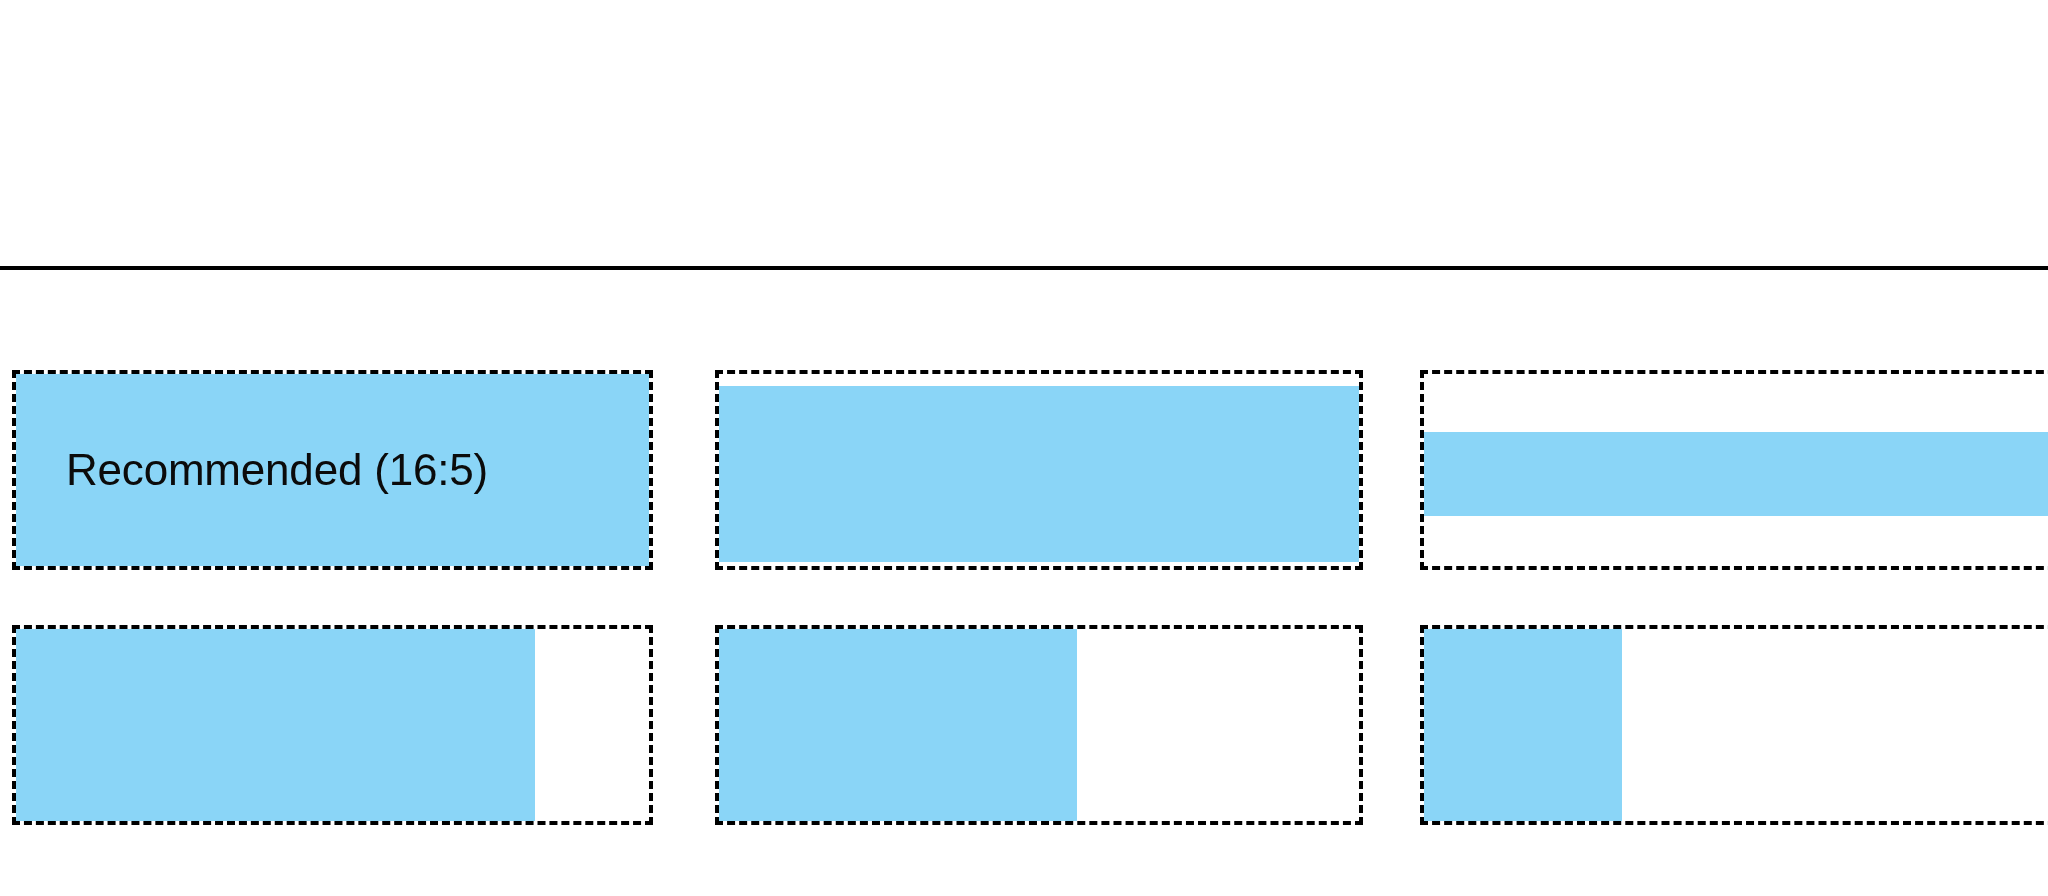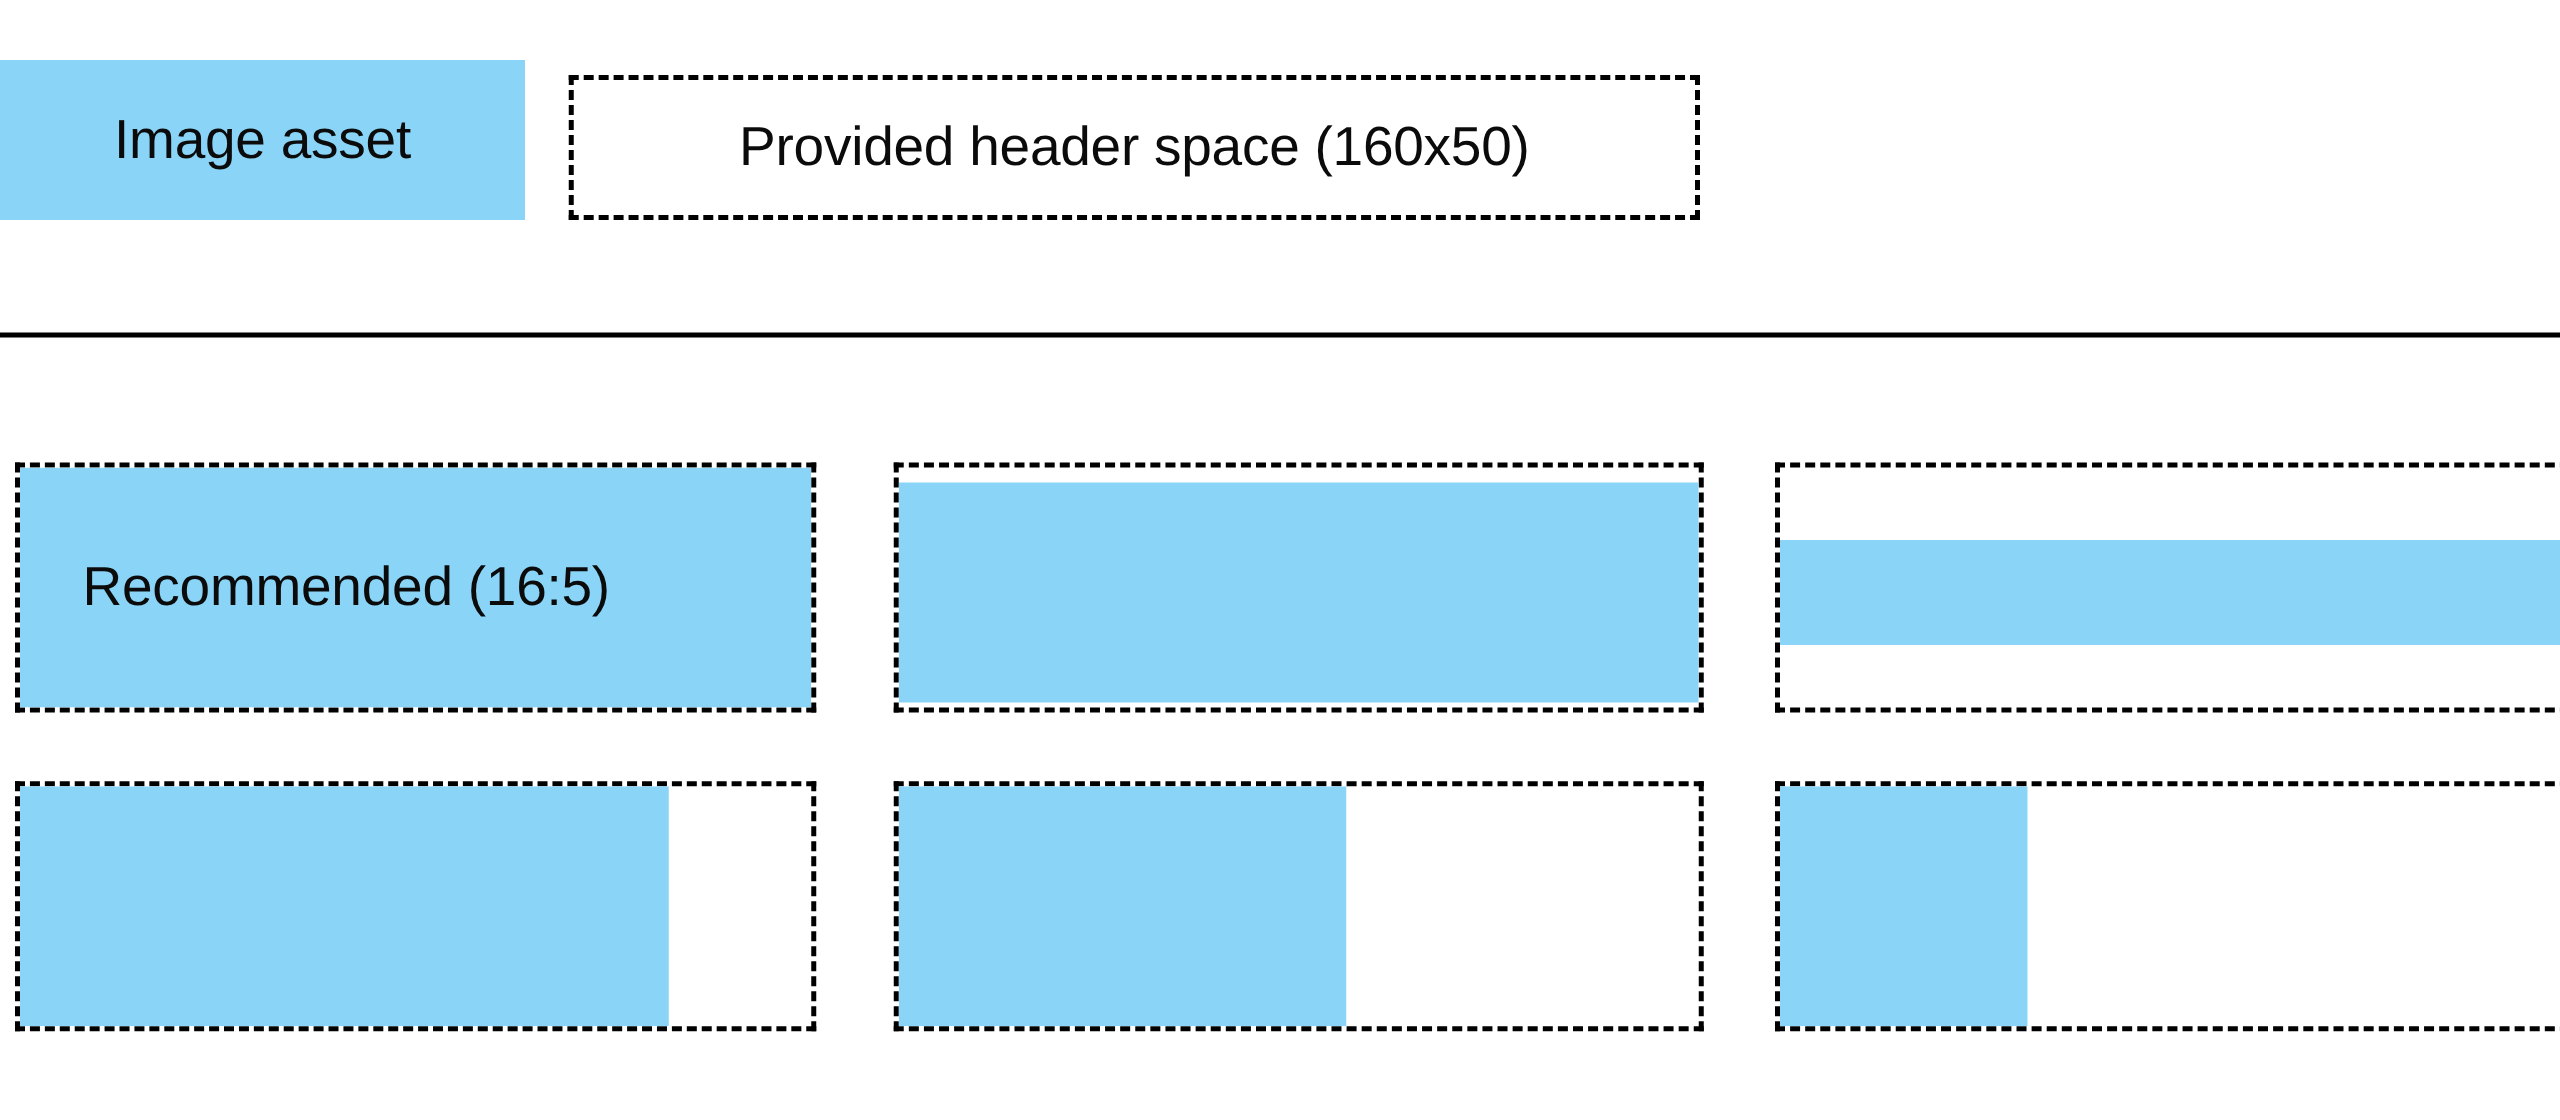--- a/index.html
+++ b/index.html
@@ -124,27 +124,21 @@
     color: #0b0b0b;
     white-space: nowrap;
     z-index: 2;
   }
 </style>
 </head>
 <body style="background: rgb(255, 255, 255);">
 
 <div id="header-band">
 
-  <div id="image-asset-swatch">
-    <span class="lbl">Image asset</span>
-  </div>
 
-  <div id="header-space-box">
-    <span class="lbl">Provided header space (160x50)</span>
-  </div>
 
   <div id="header-divider"></div>
 </div>
 
 <div id="ratio-grid">
 
   <div class="ratio-row">
     <div class="ratio-cell col-0">
       <div class="fill full"></div>
       <span class="cell-label">Recommended (16:5)</span>

